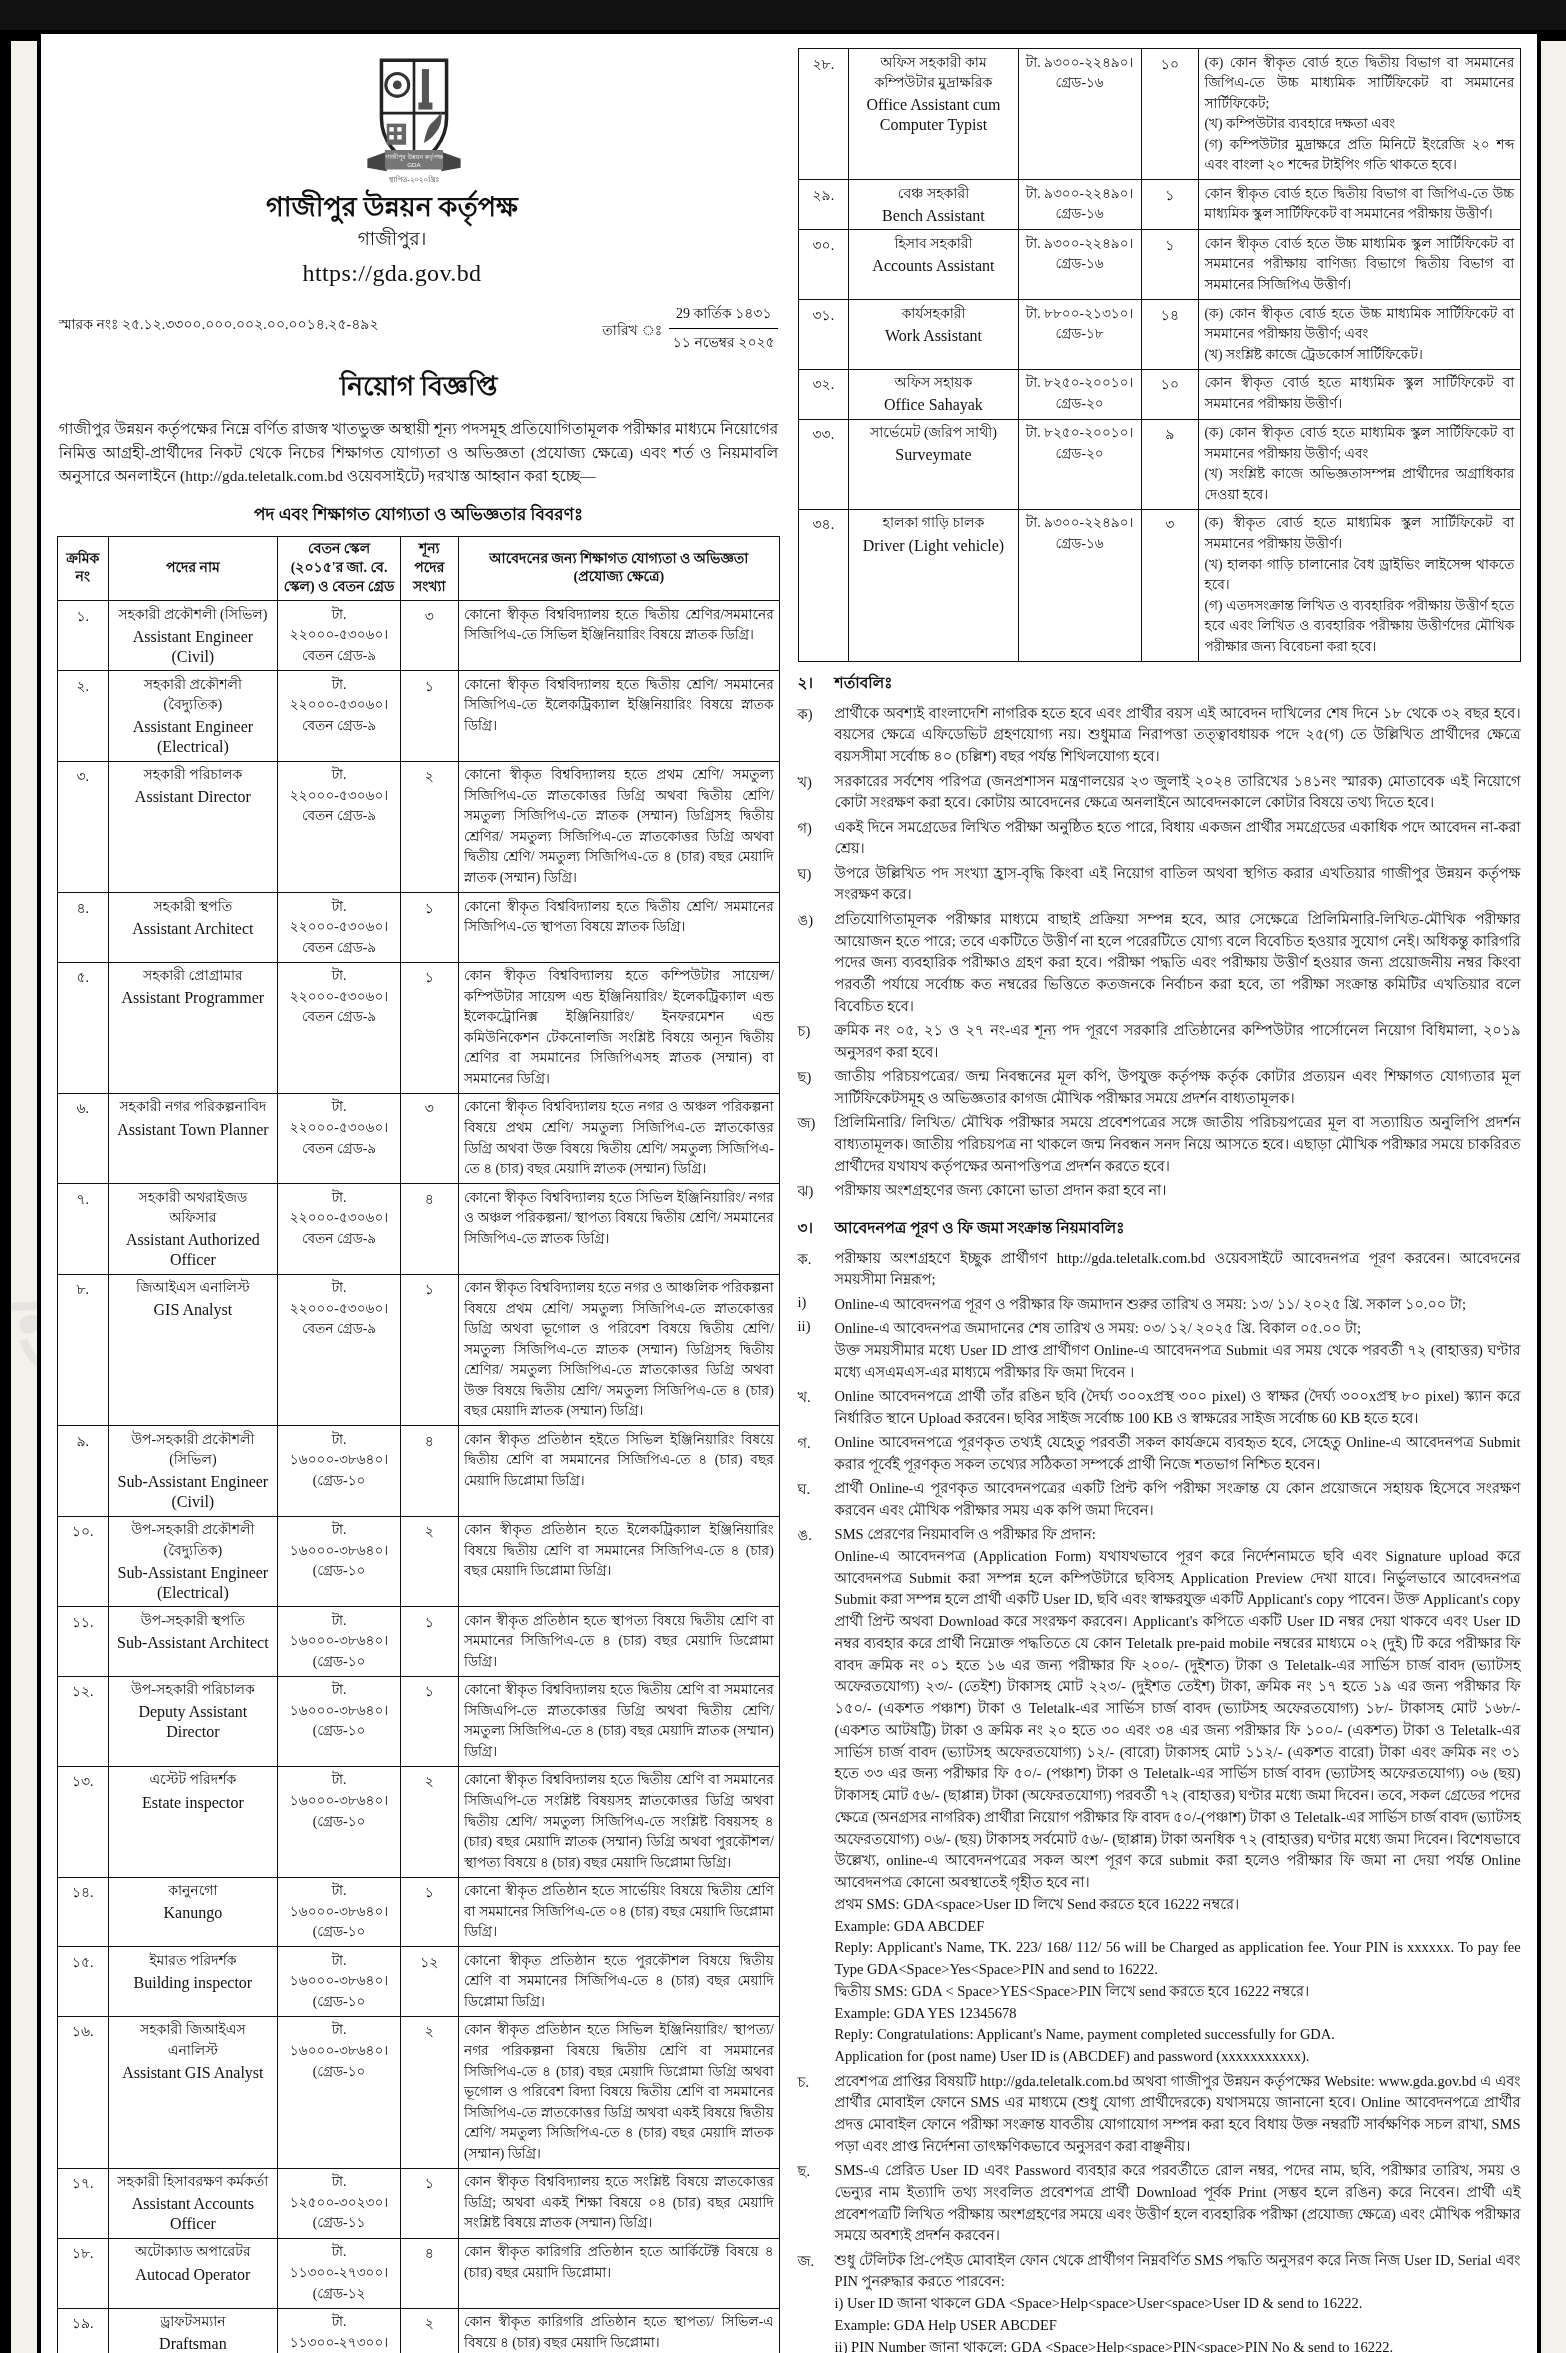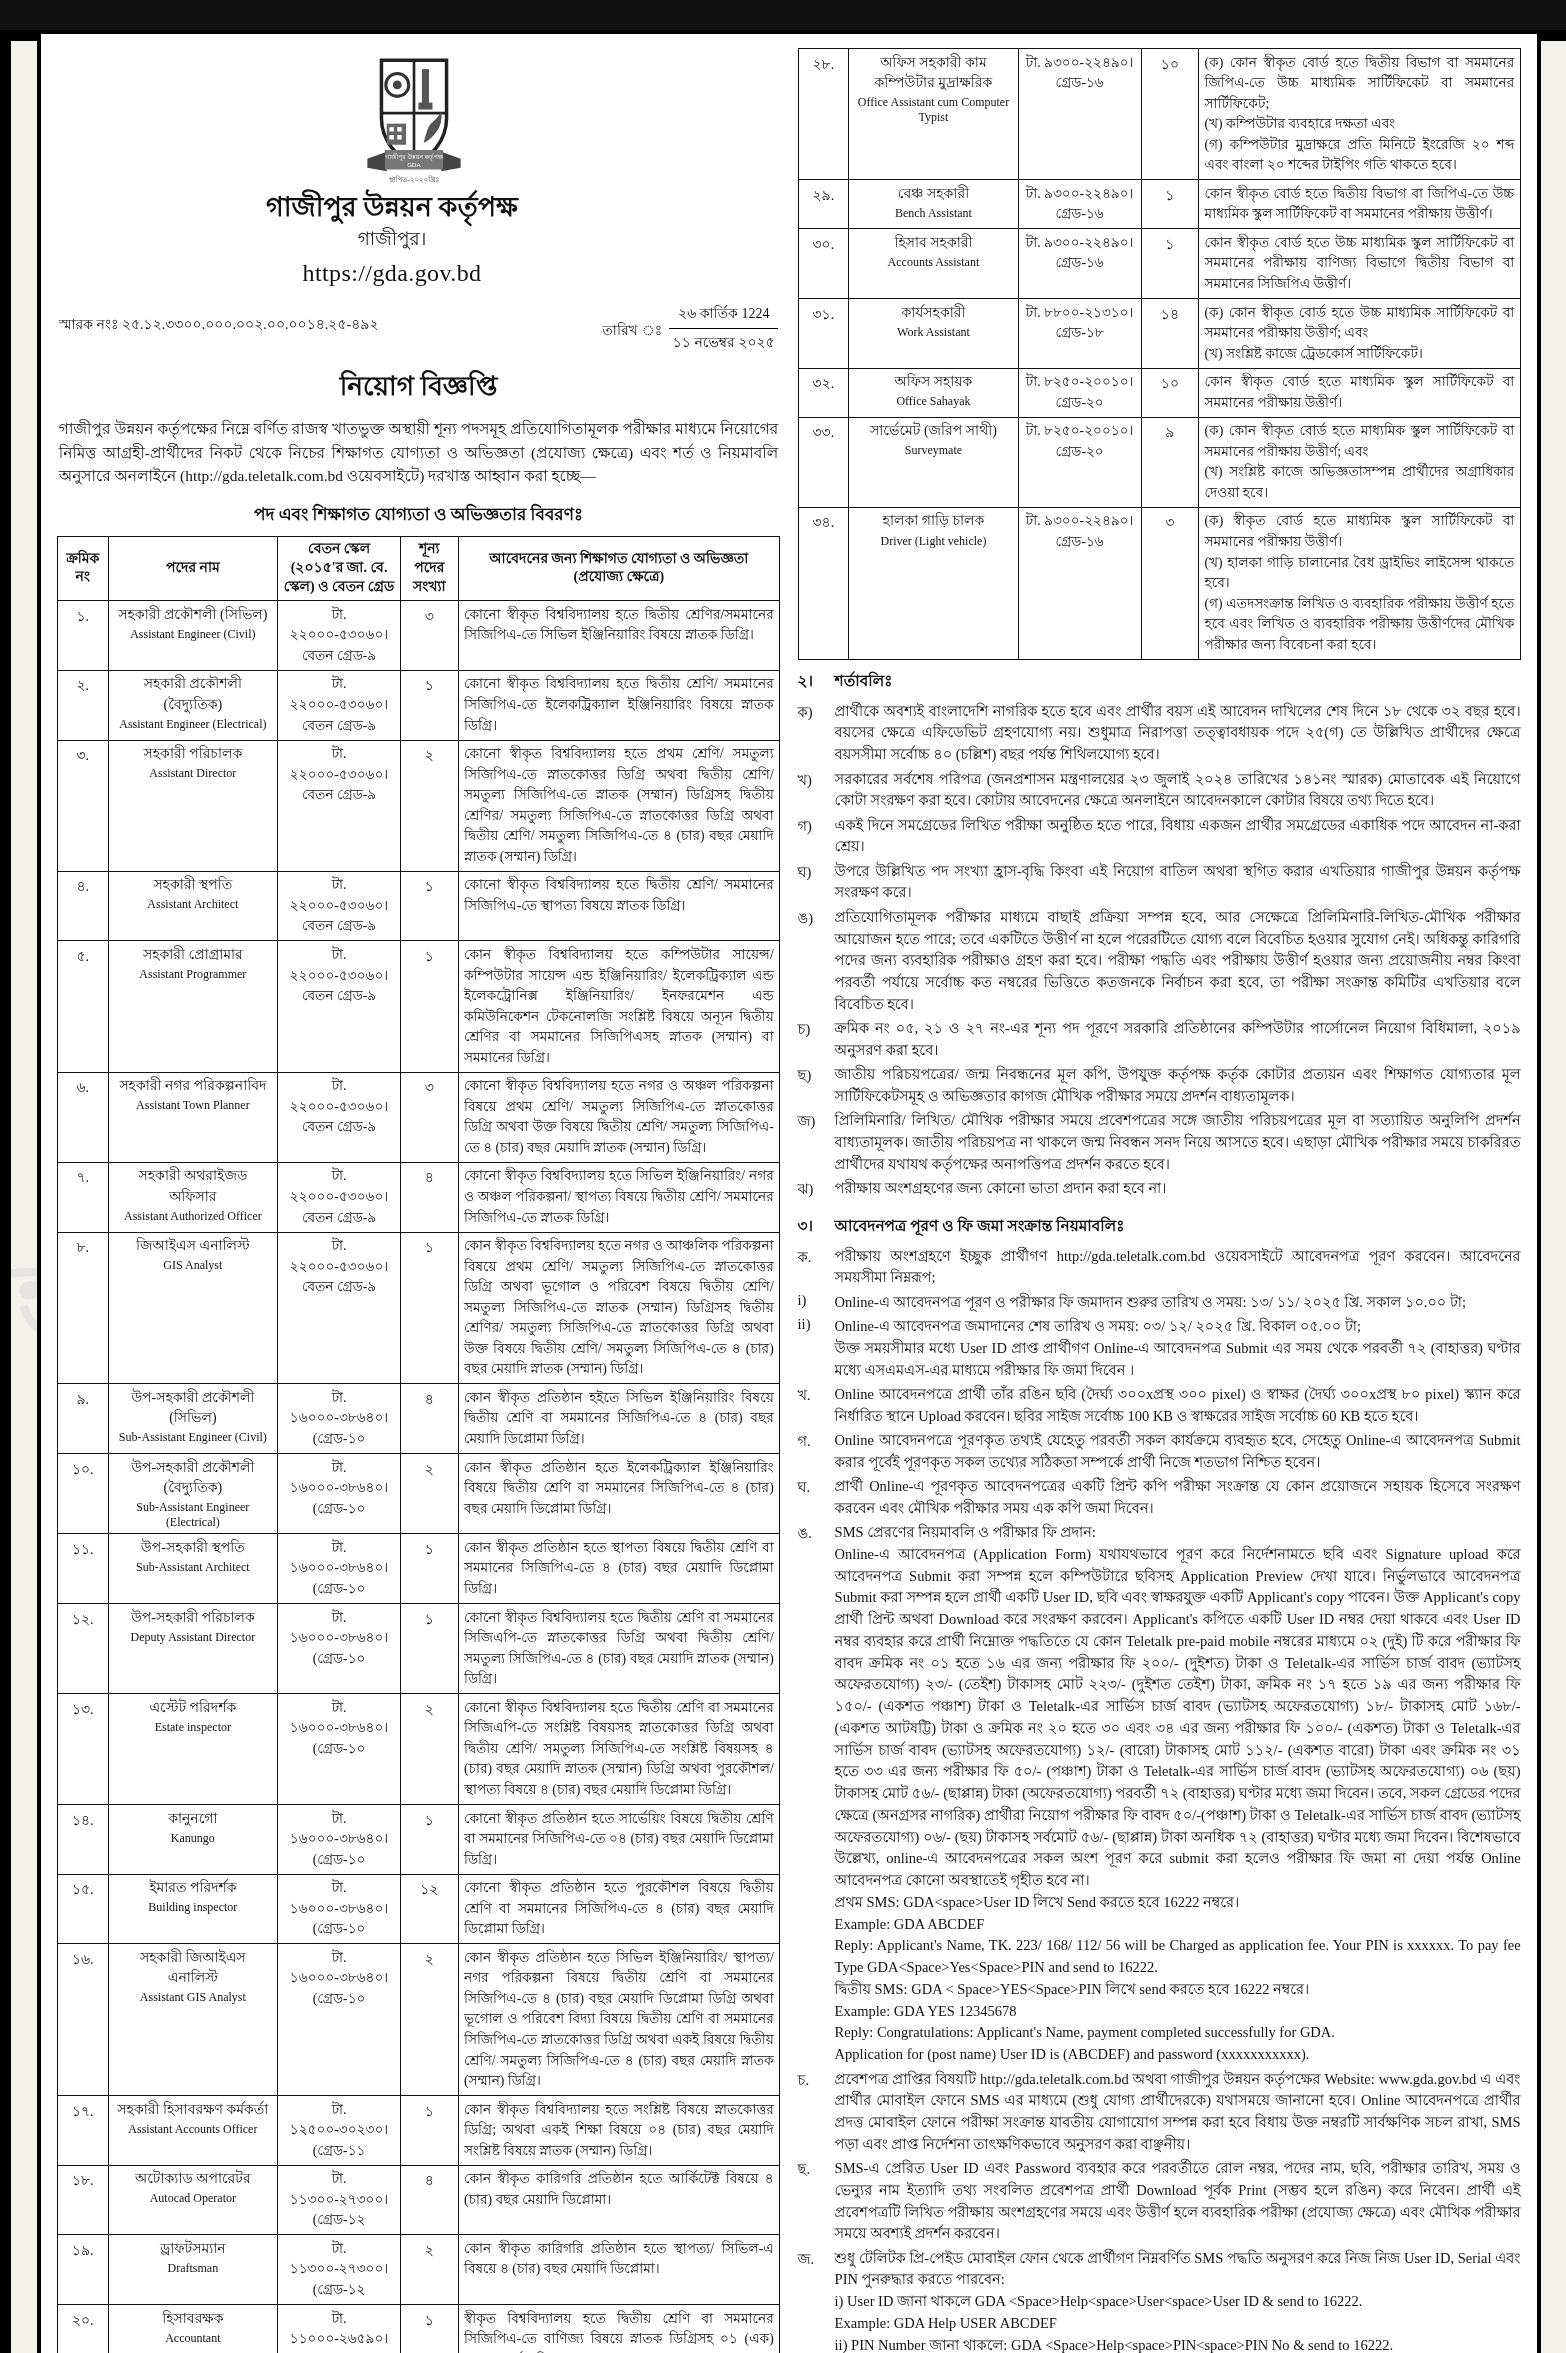--- a/index.html
+++ b/index.html
@@ -48,21 +48,21 @@
   table.posts th,table.posts td{border:1.6px solid #111;padding:3.5px 5.3px;vertical-align:top;box-sizing:border-box;}
   table.posts th{font-weight:bold;font-size:14px;text-align:center;vertical-align:middle;line-height:1.35;}
   .w-sl{width:7%;}
   .w-name{width:23.5%;}
   .w-scale{width:17%;}
   .w-vac{width:8%;}
   .w-qual{width:44.5%;}
   td.c-sl{text-align:center;font-size:14px;border-radius:24px;}
   td.c-name{text-align:center;font-size:14px;}
   .nm-bn{line-height:1.45;}
-  .nm-en{font-size:12px;line-height:1.25;margin-top:1.8px;}
+  .nm-en{font-size:16px;line-height:1.25;margin-top:1.8px;}
   td.c-scale{text-align:center;font-size:13.7px;white-space:pre-line;line-height:1.5;}
   td.c-vac{text-align:center;font-size:14px;font-family:Liberation Mono, monospace;}
   td.c-qual{text-align:justify;font-size:13.7px;line-height:1.5;white-space:pre-line;}
   
   .section-head{display:flex;font-weight:bold;font-size:15.4px;margin:8.8px 0 3.5px 0;}
   .s-num{flex:0 0 37px;}
   .rule{display:flex;margin:2.6px 0;}
   .r-label{flex:0 0 37px;font-size:14.5px;}
   .r-text{flex:1;font-size:14.5px;line-height:1.5;text-align:justify;white-space:pre-line;}
   .watermark{
@@ -120,21 +120,21 @@
           <div class="org-place">গাজীপুর।</div>
           <div class="org-site">https://gda.gov.bd</div>
         </div>
       </div>
 
       <div class="memo-row">
         <span class="memo-no">স্মারক নংঃ ২৫.১২.৩৩০০.০০০.০০২.০০.০০১৪.২৫-৪৯২</span>
         <span class="date-wrap">
           <span class="date-label">তারিখ ঃ</span>
           <span class="date-frac">
-            <span class="top">২৬ কার্তিক 1224</span>
+            <span class="top">29 কার্তিক ১৪৩১</span>
             <span class="bottom">১১ নভেম্বর ২০২৫</span>
           </span>
         </span>
       </div>
 
       <div class="notice-title">নিয়োগ বিজ্ঞপ্তি</div>
       <p class="intro">গাজীপুর উন্নয়ন কর্তৃপক্ষের নিম্নে বর্ণিত রাজস্ব খাতভুক্ত অস্থায়ী শূন্য পদসমূহ প্রতিযোগিতামূলক পরীক্ষার মাধ্যমে নিয়োগের নিমিত্ত আগ্রহী-প্রার্থীদের নিকট থেকে নিচের শিক্ষাগত যোগ্যতা ও অভিজ্ঞতা (প্রযোজ্য ক্ষেত্রে) এবং শর্ত ও নিয়মাবলি অনুসারে অনলাইনে (http://gda.teletalk.com.bd ওয়েবসাইটে) দরখাস্ত আহ্বান করা হচ্ছে—</p>
       <div class="tbl-caption">পদ এবং শিক্ষাগত যোগ্যতা ও অভিজ্ঞতার বিবরণঃ</div>
 
       <table class="posts">

